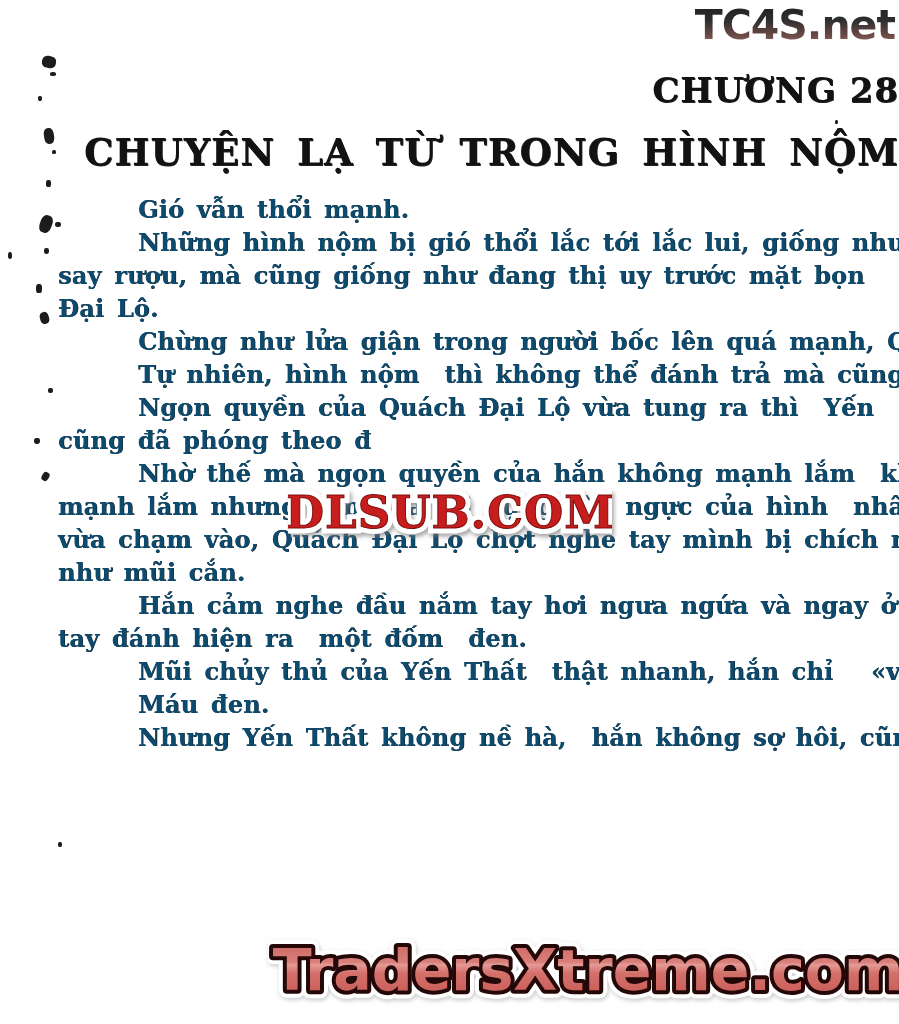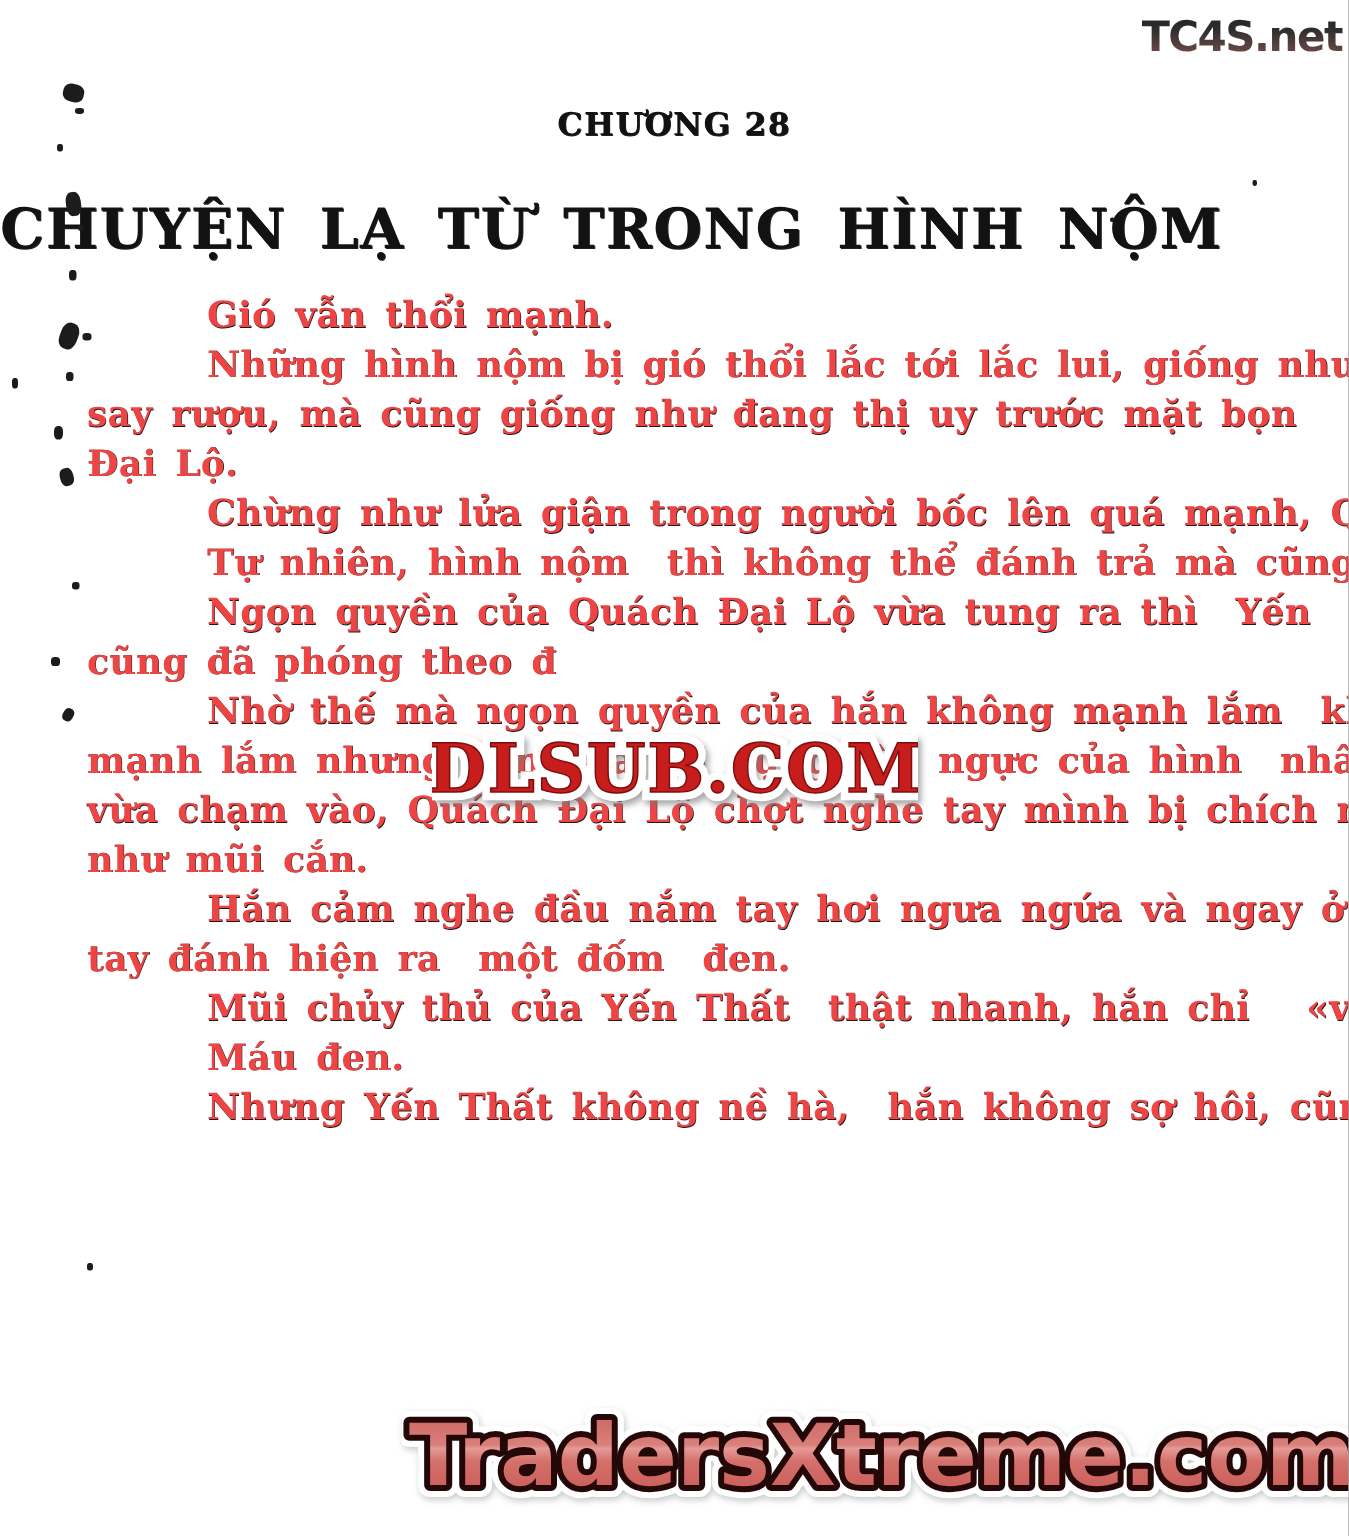--- a/index.html
+++ b/index.html
@@ -13,59 +13,59 @@
     font-family: "DejaVu Serif", serif;
   }
 
   
   .wm-top {
     position: absolute;
     top: 0px;
     right: 4px;
     font-family: "DejaVu Sans", sans-serif;
     font-weight: 700;
-    font-size: 28px;
+    font-size: 41px;
     letter-spacing: -1px;
     line-height: 50px;
     background: linear-gradient(to bottom, #1d1d1d 0%, #2e2e2e 40%, #6e4b47 72%, #a5827d 95%, #c2aaa6 100%);
     -webkit-background-clip: text;
     background-clip: text;
     color: transparent;
   }
 
   
   .chapter {
     position: absolute;
     top: 70px; left: 0; width: 100%;
-    text-align: center;
+    text-align: right;
     font-weight: 700;
-    font-size: 21px;
+    font-size: 34px;
     color: #121212;
     letter-spacing: 1px;
     text-shadow: 0.6px 0.6px 0 #222;
   }
   .title {
     position: absolute;
     top: 130px; left: 0; width: 100%;
-    text-align: left;
+    text-align: right;
     font-weight: 700;
     font-size: 37px;
     color: #121212;
     letter-spacing: 1px;
     word-spacing: 8px;
     text-shadow: 0.7px 0.7px 0 #222;
   }
 
   
   .body-text {
     position: absolute;
     top: 193px;
     left: 58px;
     width: 812px;
-    color: #ef4444;
+    color: #0c4a6e;
     font-size: 24px;
     font-weight: 700;
     word-spacing: 4px;
     letter-spacing: 0.2px;
   }
   .line {
     height: 33px;
     line-height: 33px;
     white-space: pre;
     text-shadow: 0.4px 0.4px 0 #1a1a1a;

